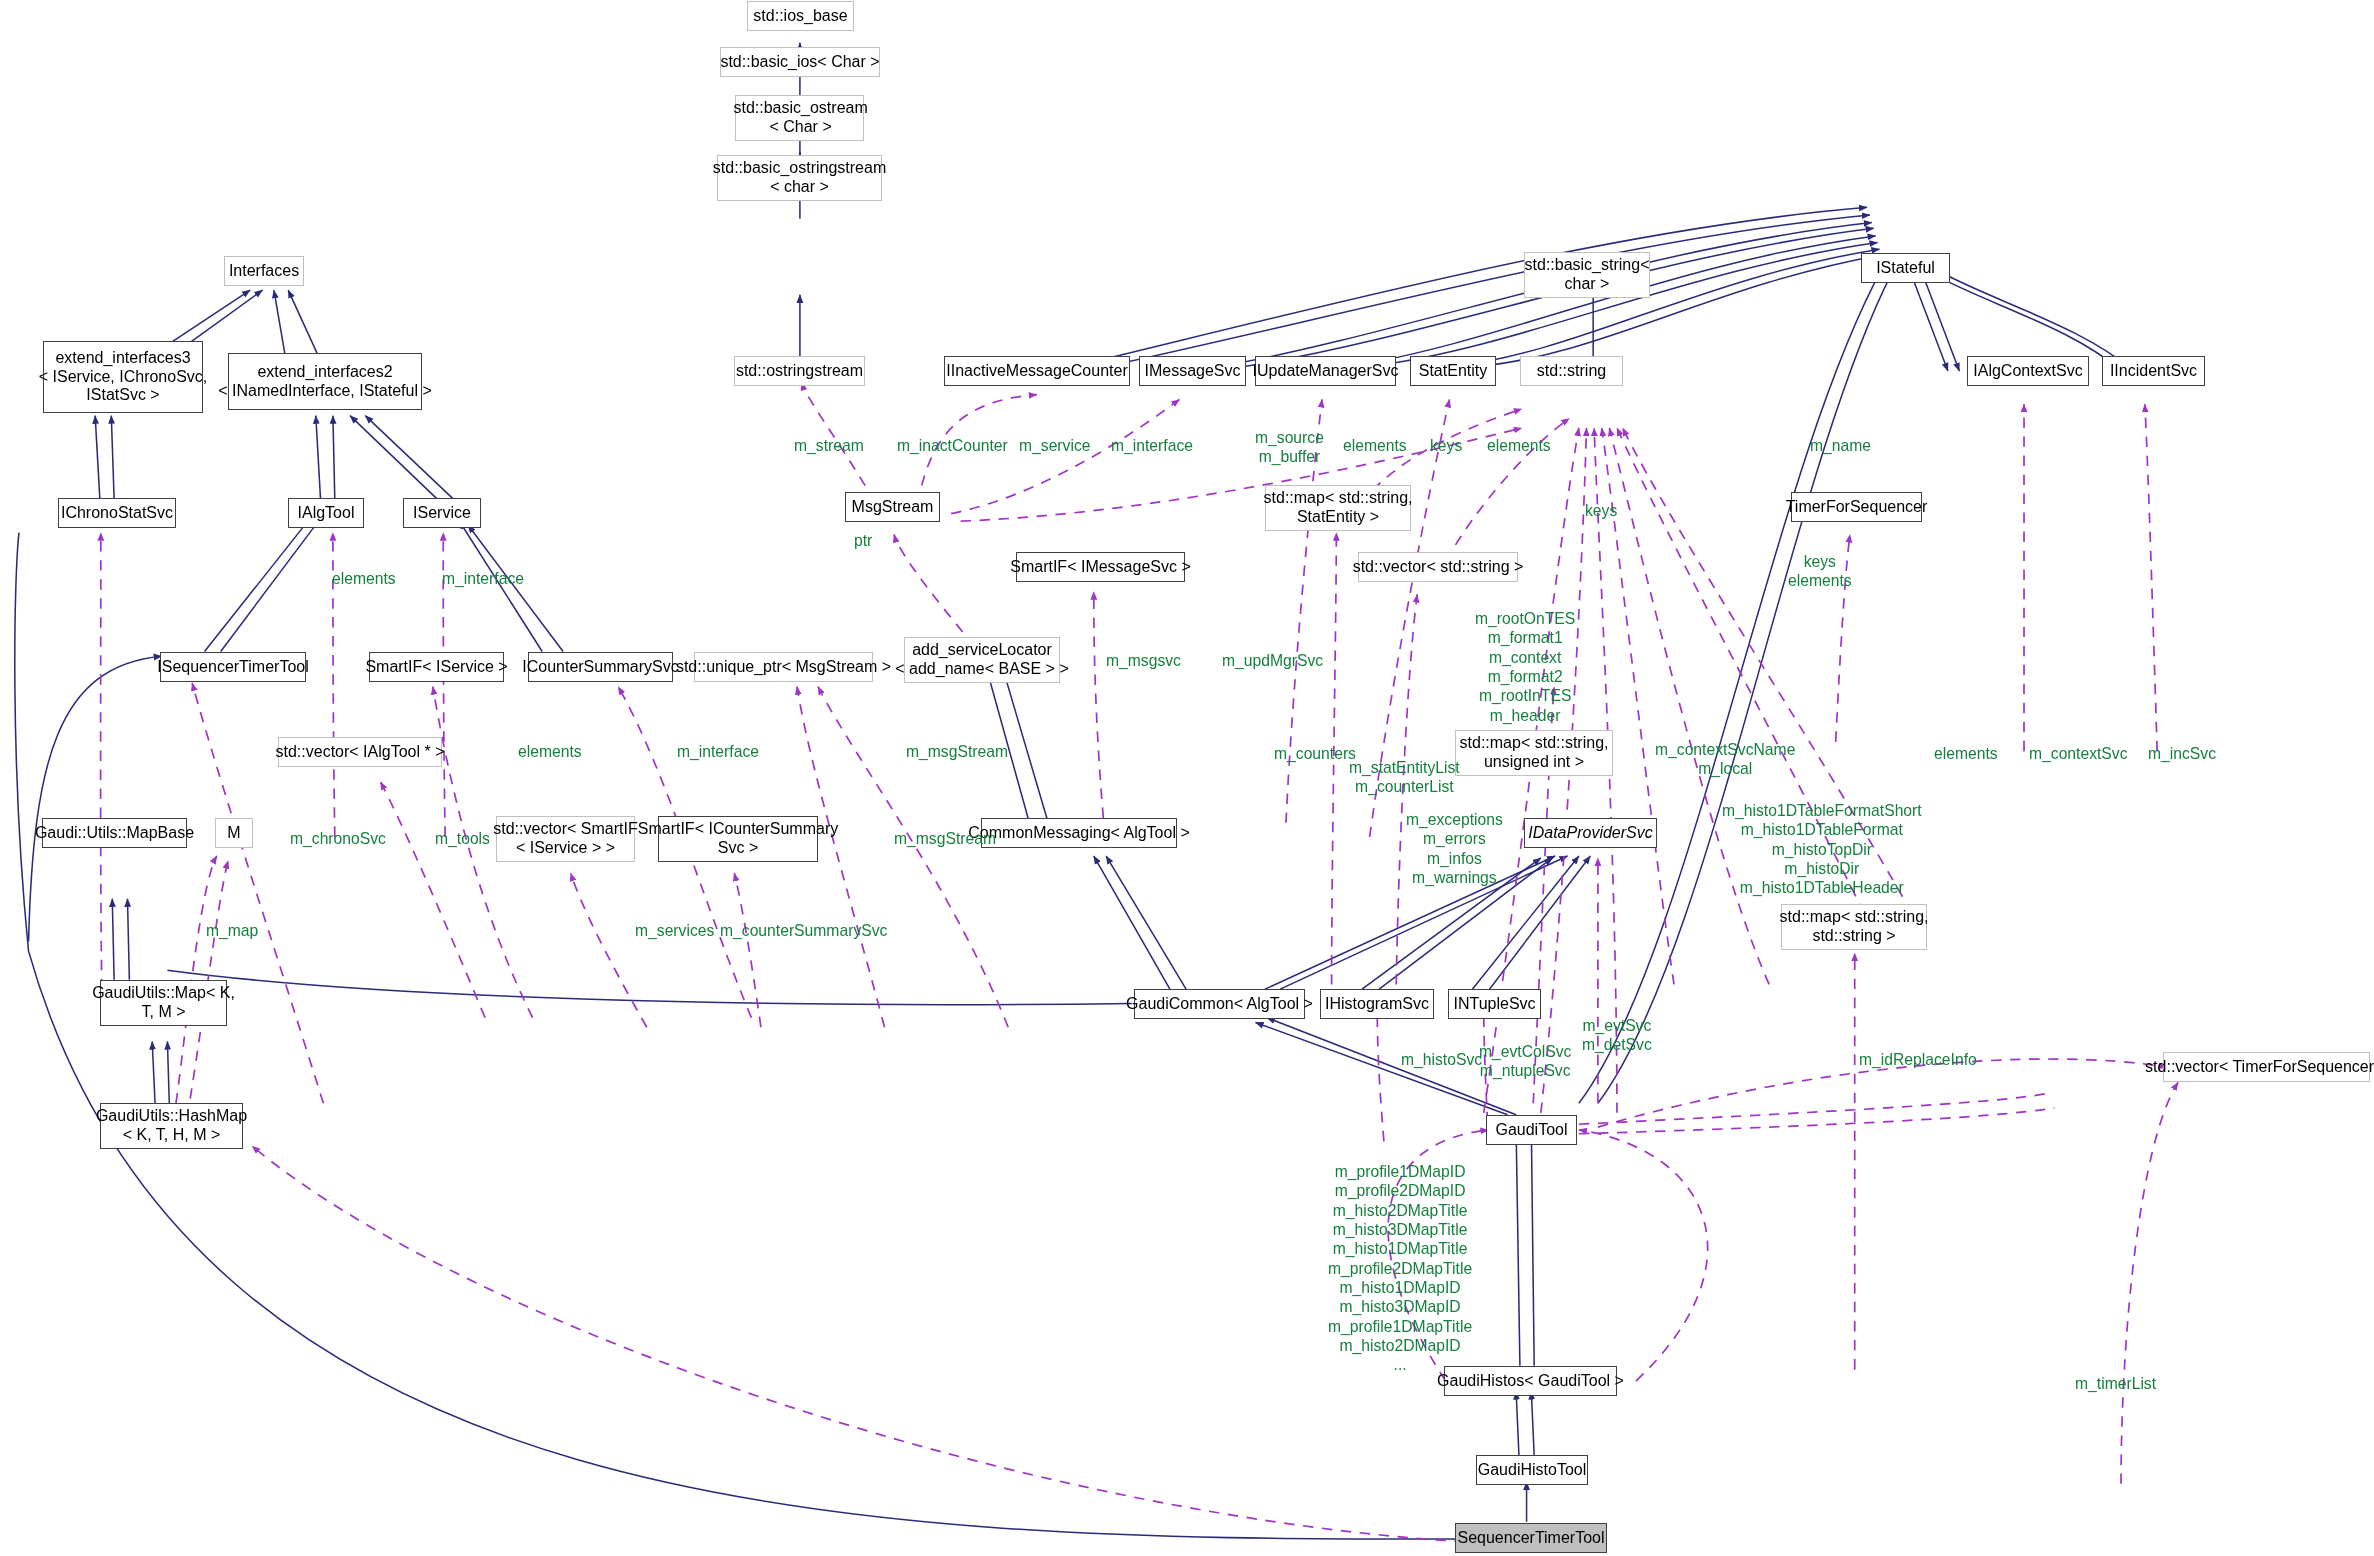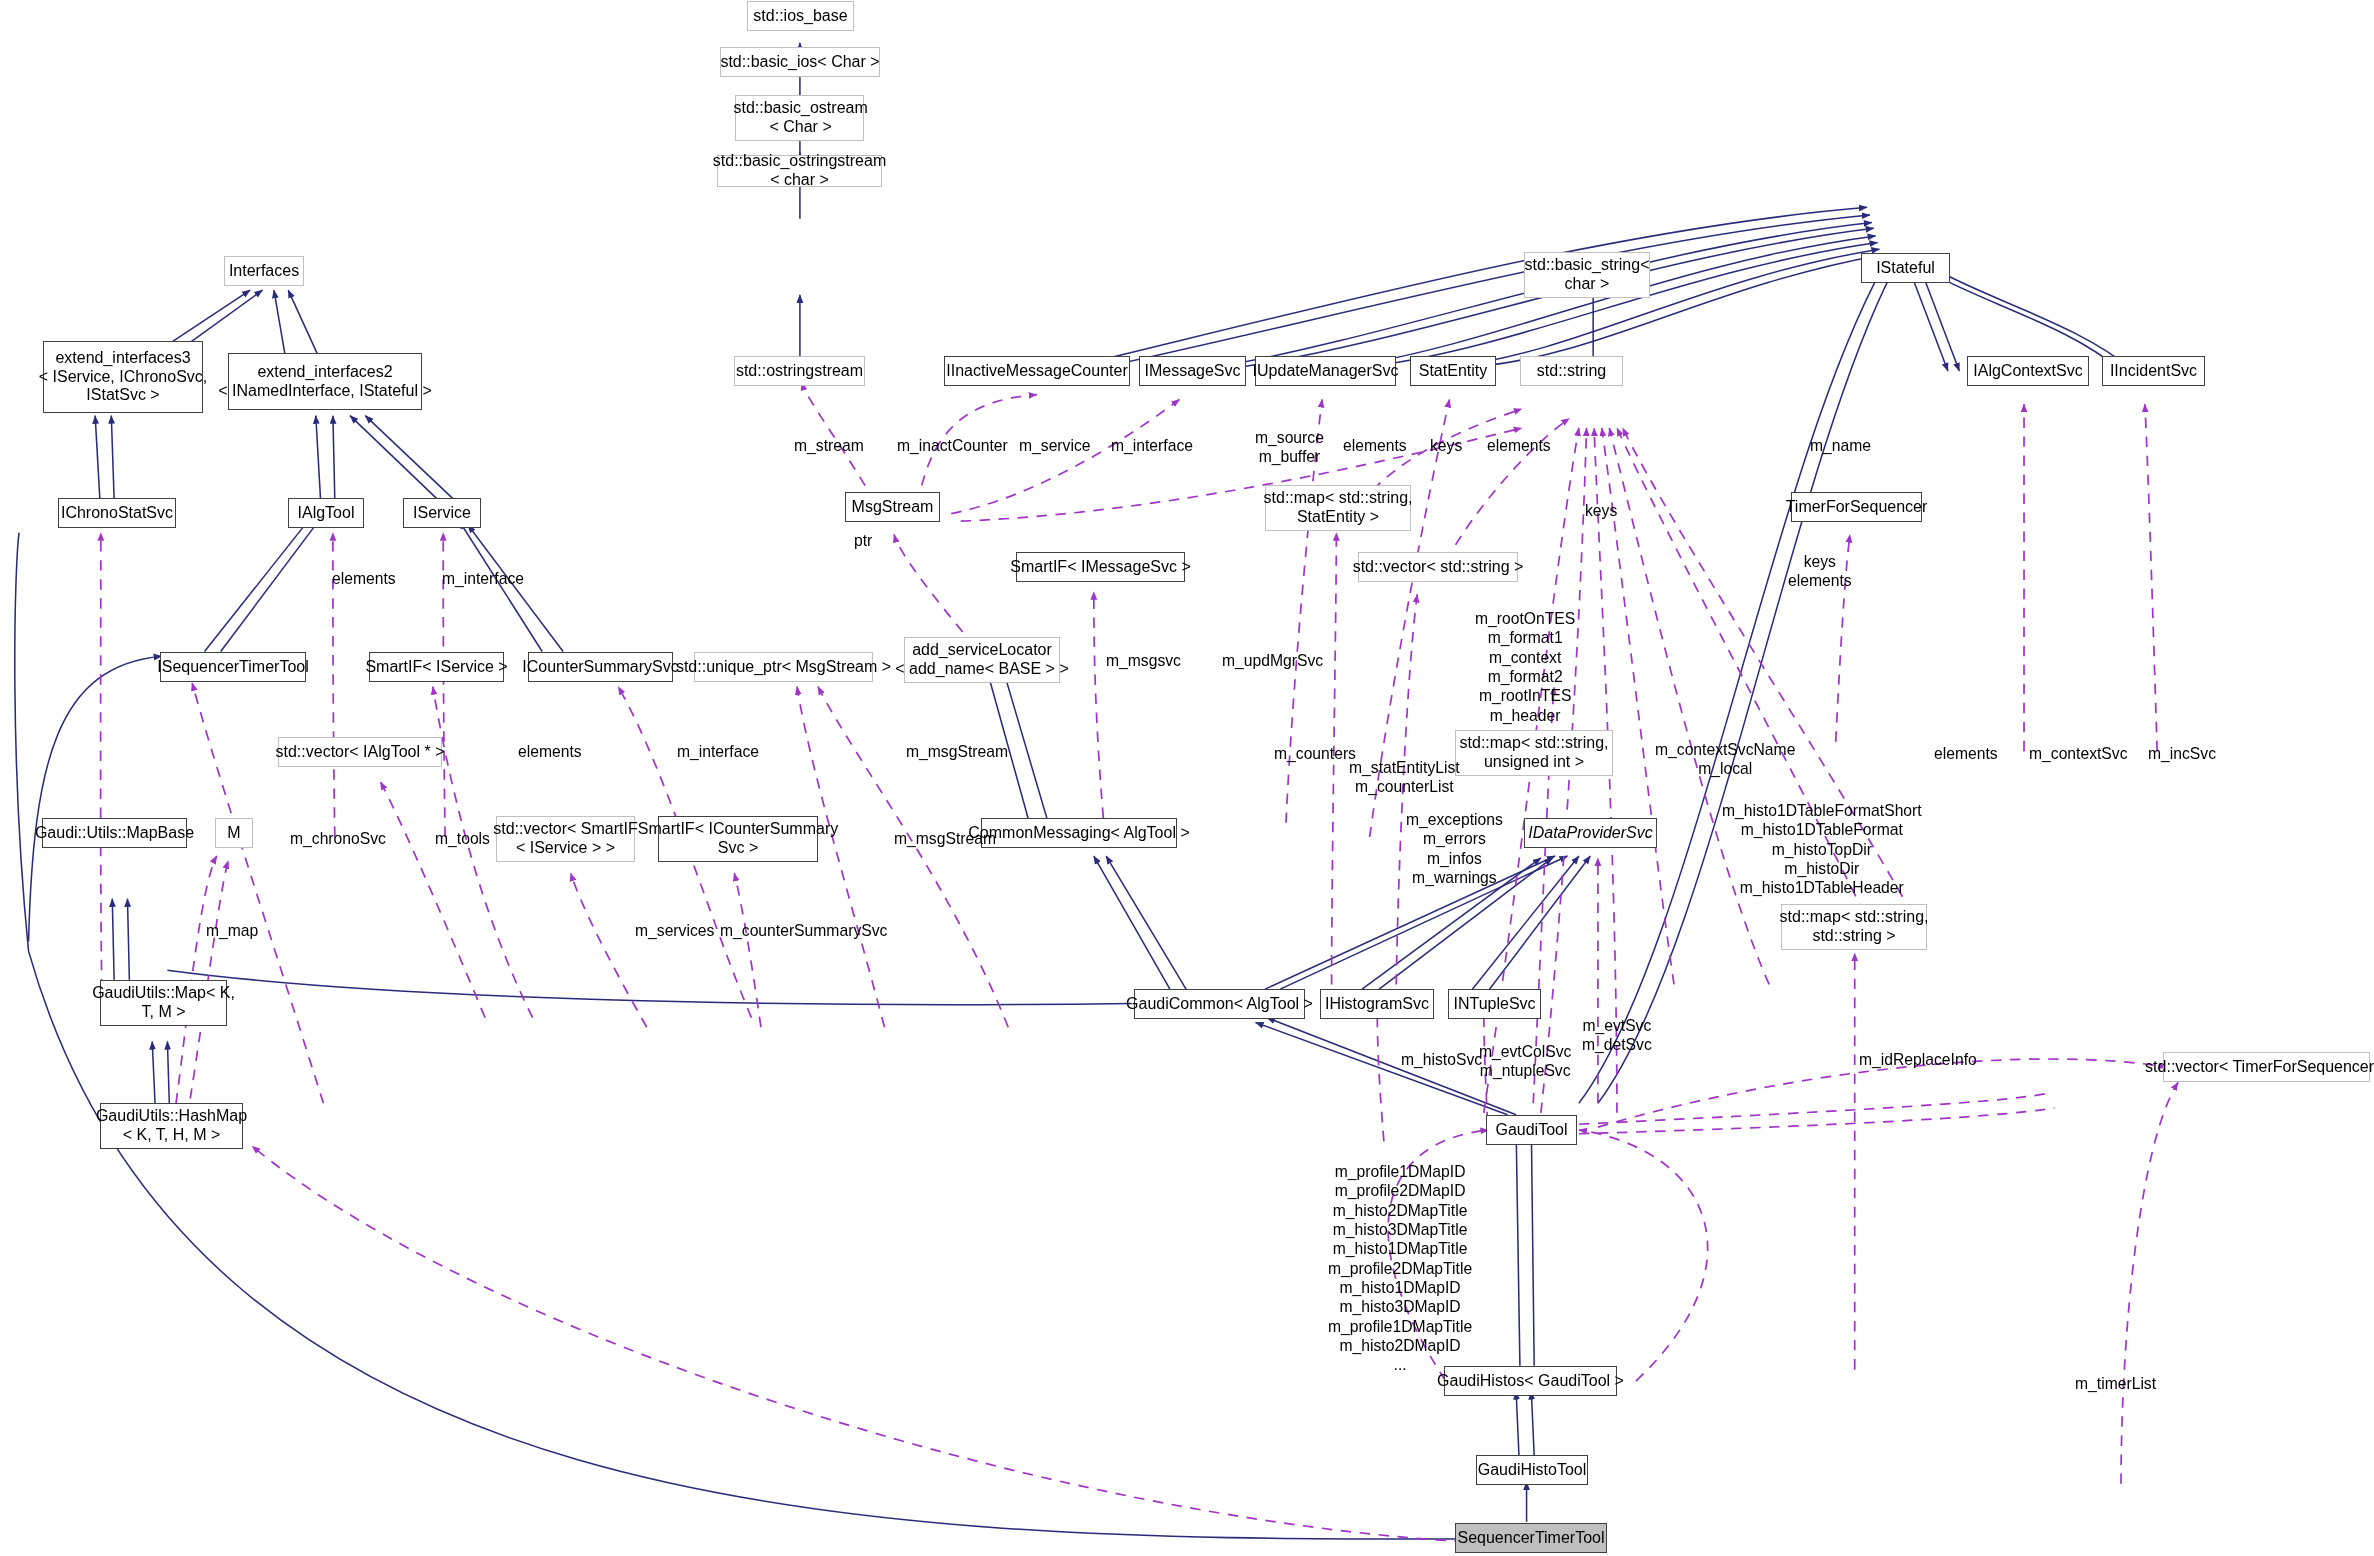--- a/index.html
+++ b/index.html
@@ -45,21 +45,21 @@
     border: 1.4px solid #c0c0c0;
   }
   
   .node.focus {
     border: 1.4px solid #404040;
     background: #bfbfbf;
   }
   .elabel {
     position: absolute;
     font-size: 15.7px;
-    color: #000000;
+    color: #15803d;
     line-height: 1.23;
     white-space: pre;
     text-align: center;
     z-index: 4;
   }
 </style>
 </head>
 <body>
 
 <div id="canvas">
@@ -251,21 +251,21 @@
 
   <div class="node ext" style="left:720px; top:47px; width:160px; height:30px;">
     <span>std::basic_ios&lt; Char &gt;</span>
   </div>
 
   <div class="node ext" style="left:735px; top:95px; width:129px; height:46px;padding-left:7px;">
     <span>std::basic_ostream
 &lt; Char &gt;</span>
   </div>
 
-  <div class="node ext" style="left:717px; top:155px; width:165px; height:32px;">
+  <div class="node ext" style="left:717px; top:155px; width:165px; height:46px;">
     <span>std::basic_ostringstream
 &lt; char &gt;</span>
   </div>
 
   <div class="node ext" style="left:734px; top:356px; width:131px; height:30px;">
     <span>std::ostringstream</span>
   </div>
 
   <div class="node ext" style="left:224px; top:256px; width:80px; height:30px;">
     <span>Interfaces</span>

